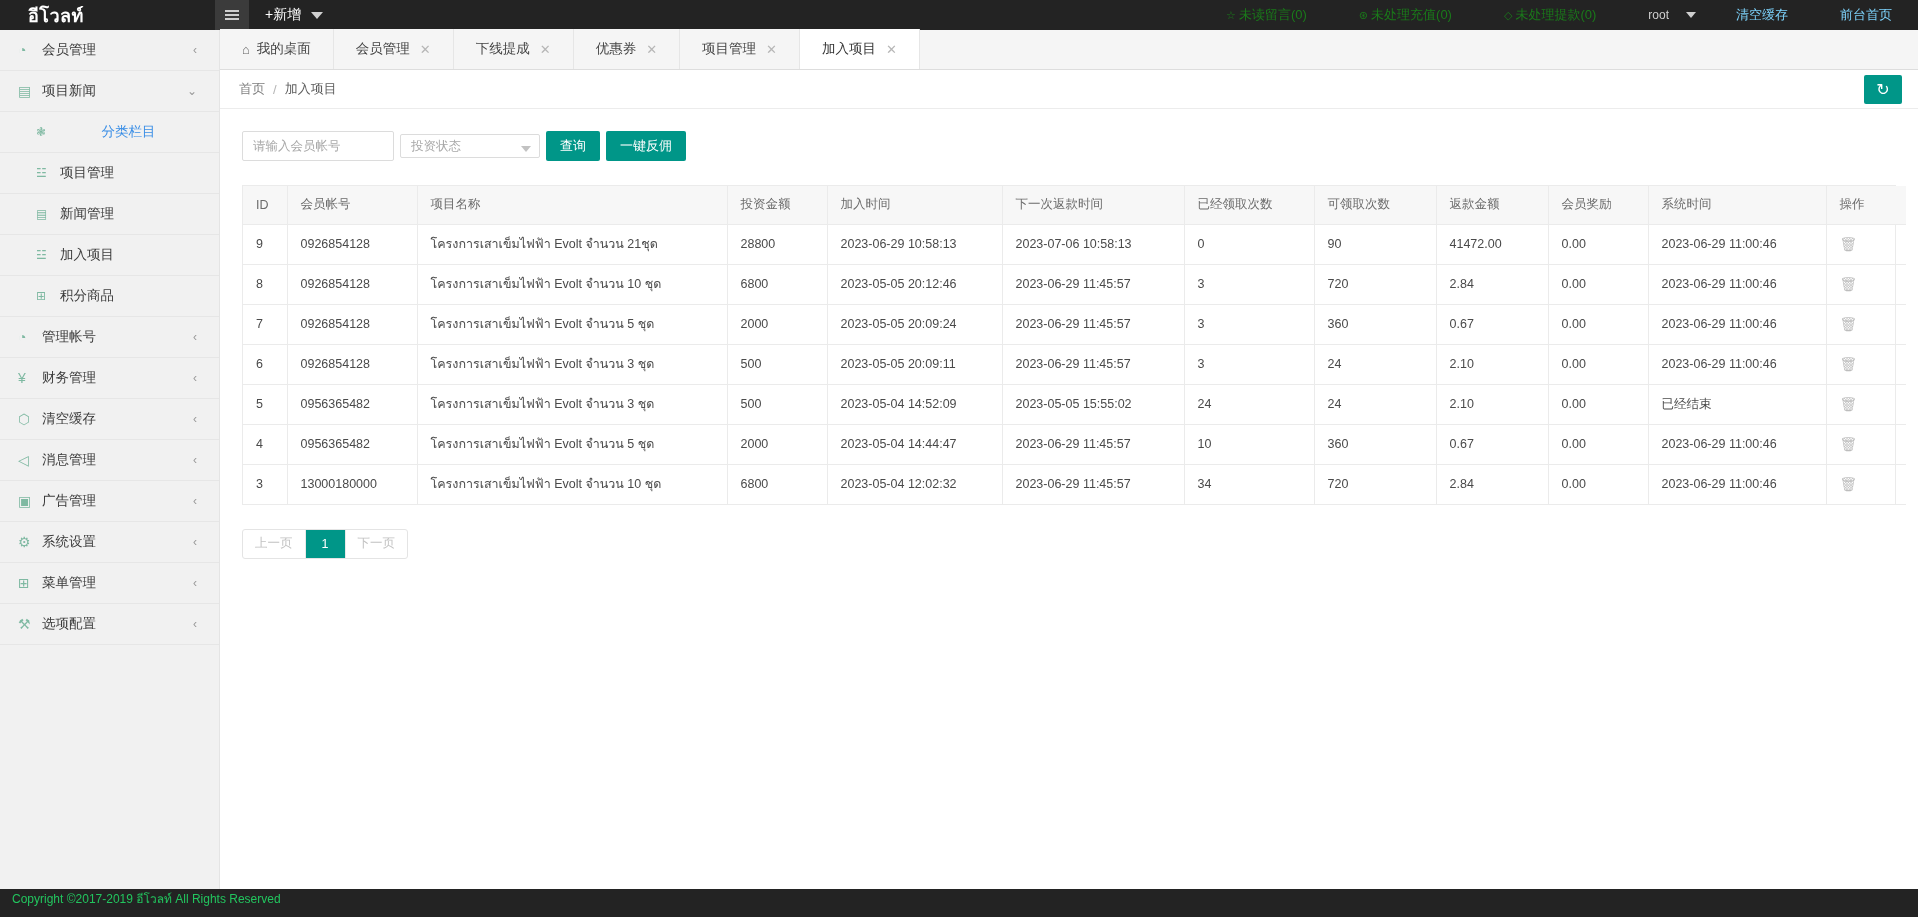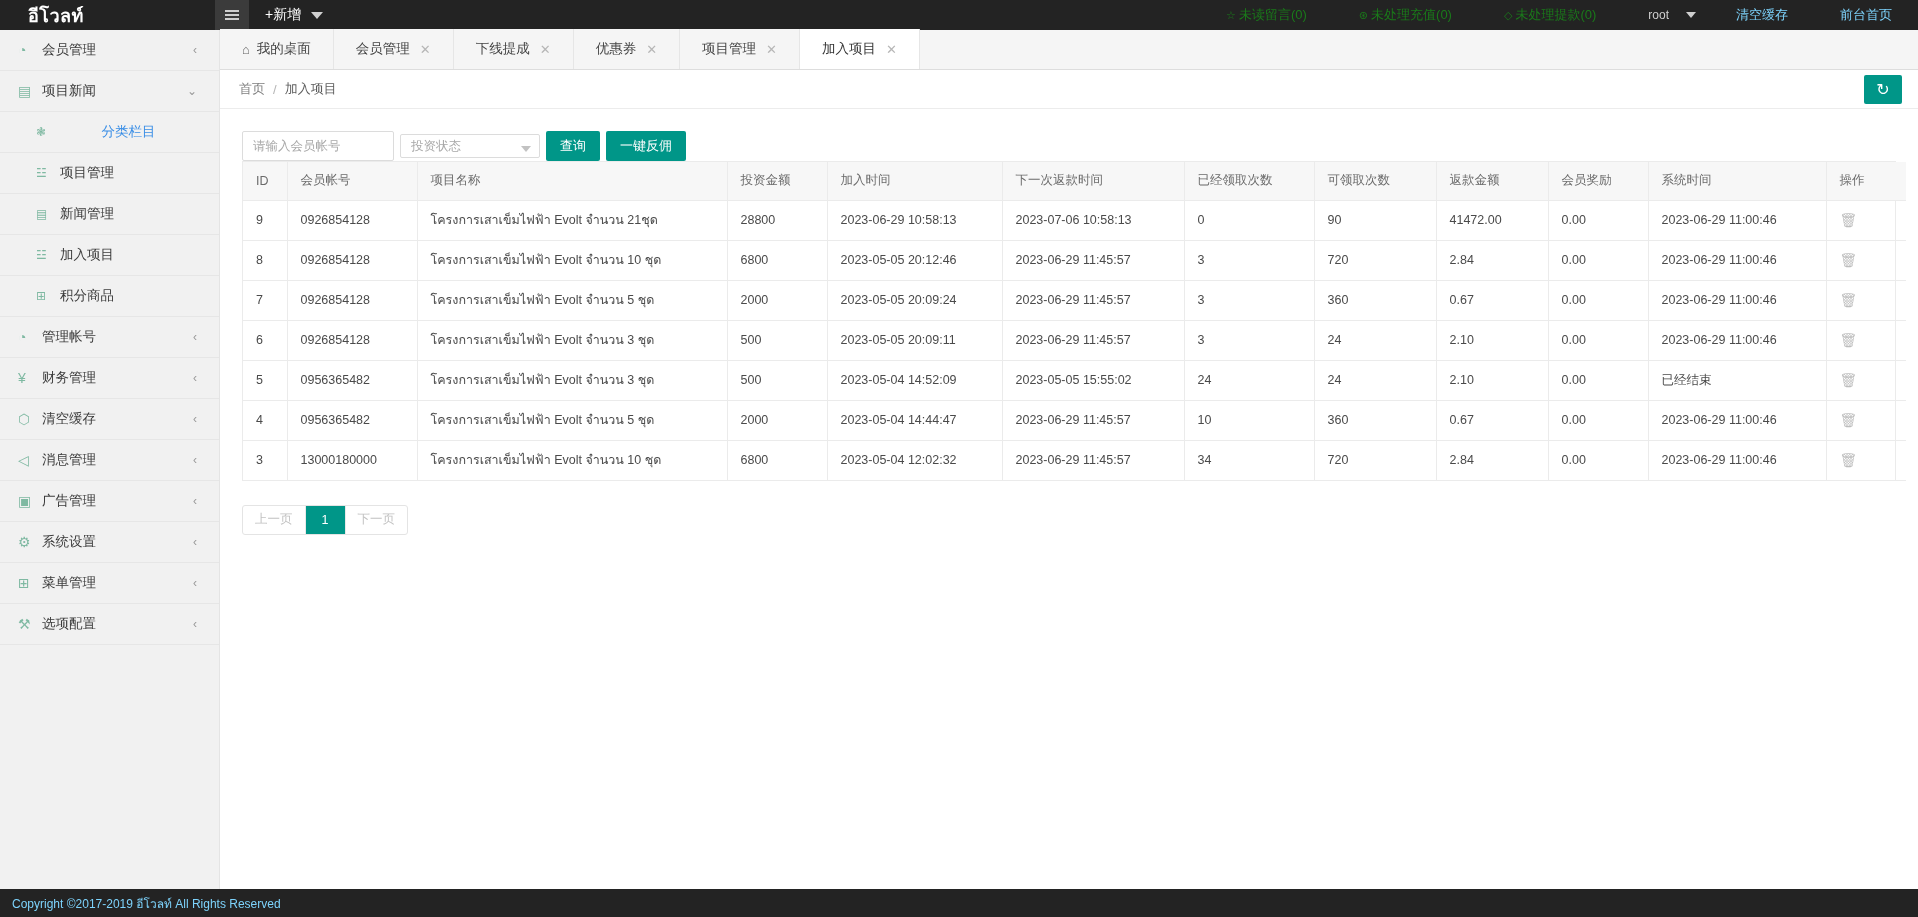--- a/index.html
+++ b/index.html
@@ -130,21 +130,21 @@
     border-right: 5px solid transparent; border-top: 6px solid #c2c2c2;
   }
   .btn {
     height: 30px; padding: 0 14px; background: #009688; color: #fff;
     border: none; border-radius: 2px; font-size: 13px; cursor: pointer;
     font-family: "Liberation Sans", sans-serif; display:flex;
     align-items:center; justify-content:center;
   }
 
   
-  .tablewrap { border: 1px solid #ebebeb; border-bottom:none;}
+  .tablewrap { margin-top: 24px; border: 1px solid #ebebeb; border-bottom:none;}
   table { width: 100%; border-collapse: collapse; table-layout: fixed; }
   thead th {
     background: #f7f7f7; color: #6b6b6b; font-weight: normal;
     font-size: 12.5px; text-align: left; height: 38px; padding: 0 13px;
     border-bottom: 1px solid #ebebeb; border-right: 1px solid #ebebeb;
     white-space: nowrap; overflow: hidden;
   }
   thead th:last-child { border-right: none; }
   tbody td {
     height: 40px; padding: 0 13px; font-size: 12.5px; color: #4a4a4a;
@@ -160,22 +160,22 @@
     min-width: 54px; height: 28px; display: flex; align-items: center;
     justify-content: center; font-size: 12.5px; color: #c2c2c2;
     border-right: 1px solid #e9e9e9; cursor: pointer; padding: 0 12px;
   }
   .pg:last-child { border-right: none; }
   .pg.num { background: #009688; color: #fff; min-width: 40px; padding: 0; }
 
   
   .footer {
     position: absolute; left: 0; bottom: 0; width: 1918px; height: 28px;
-    background: #232323; color: #7dd3fc; font-size: 12px;
-    display: flex; align-items: center; padding-left: 12px;
+    background: #232323; color: #22c55e; font-size: 12px;
+    display: flex; align-items: flex-start; padding-left: 12px;
   }
 
   .col-id{width:44px;} .col-acct{width:130px;} .col-name{width:310px;}
   .col-amt{width:100px;} .col-join{width:175px;} .col-next{width:182px;}
   .col-got{width:130px;} .col-can{width:122px;} .col-refund{width:112px;}
   .col-bonus{width:100px;} .col-sys{width:178px;} .col-op{width:80px;}
 </style>
 </head>
 <body>
 

